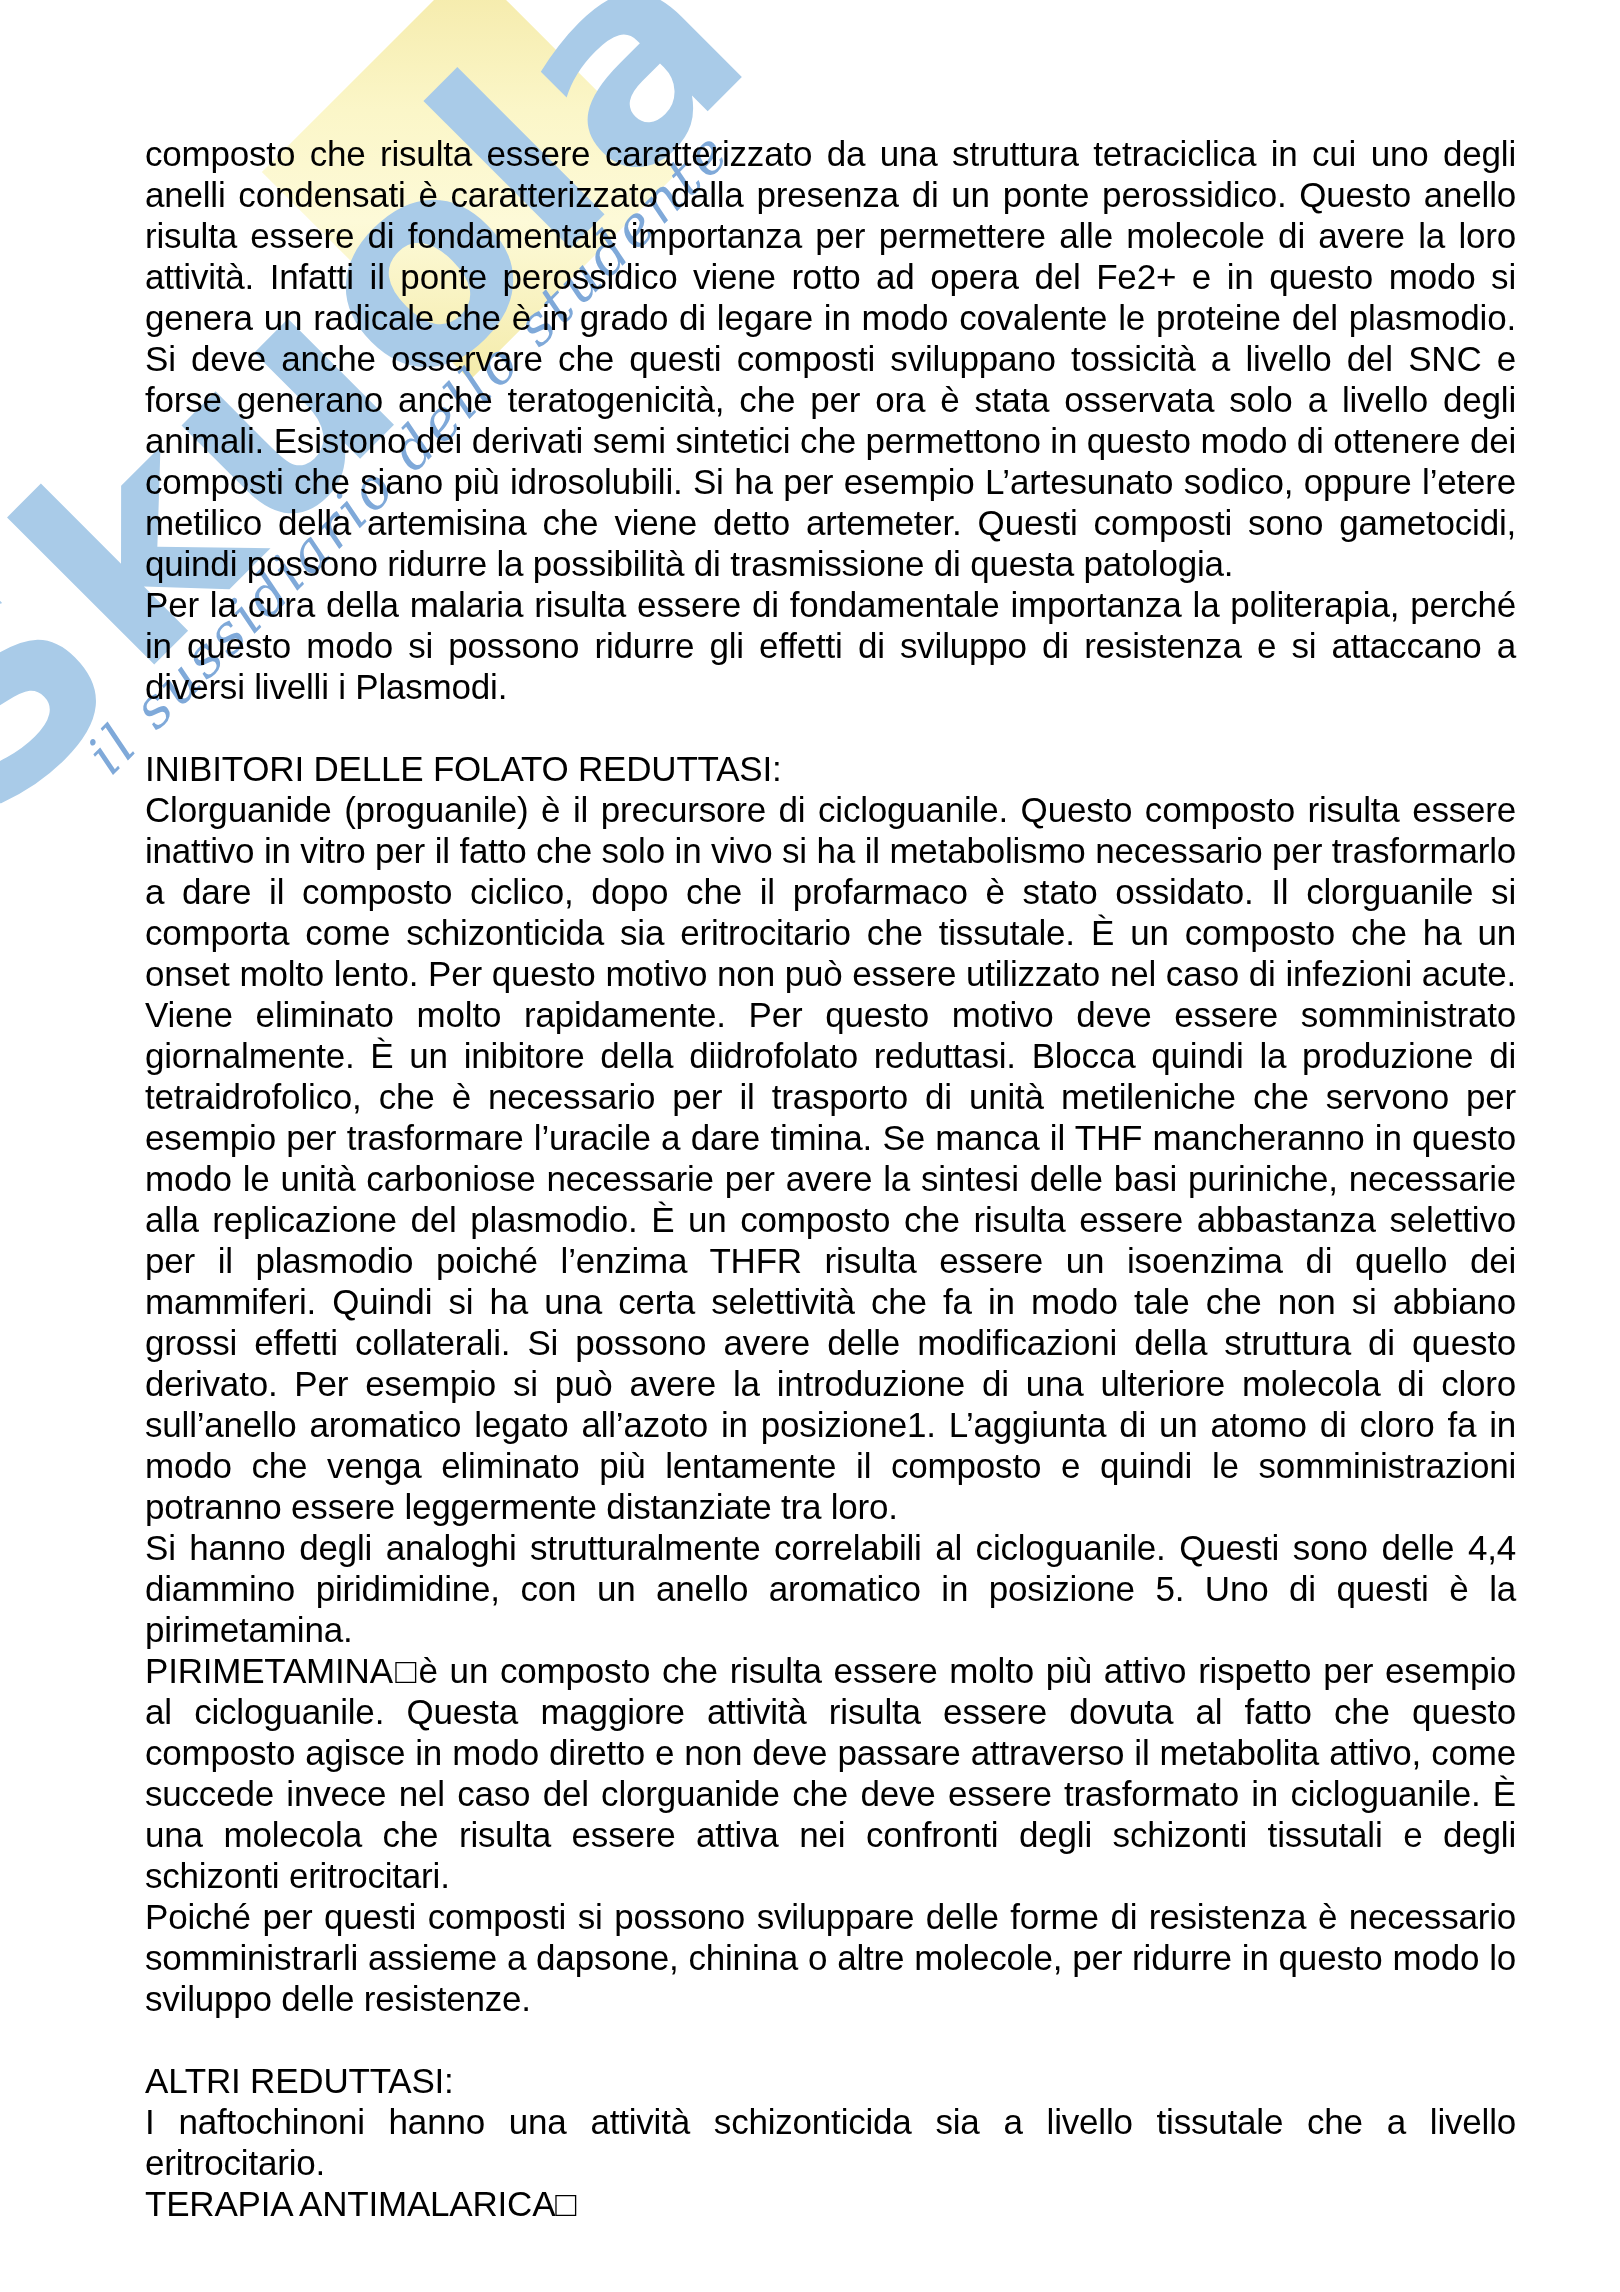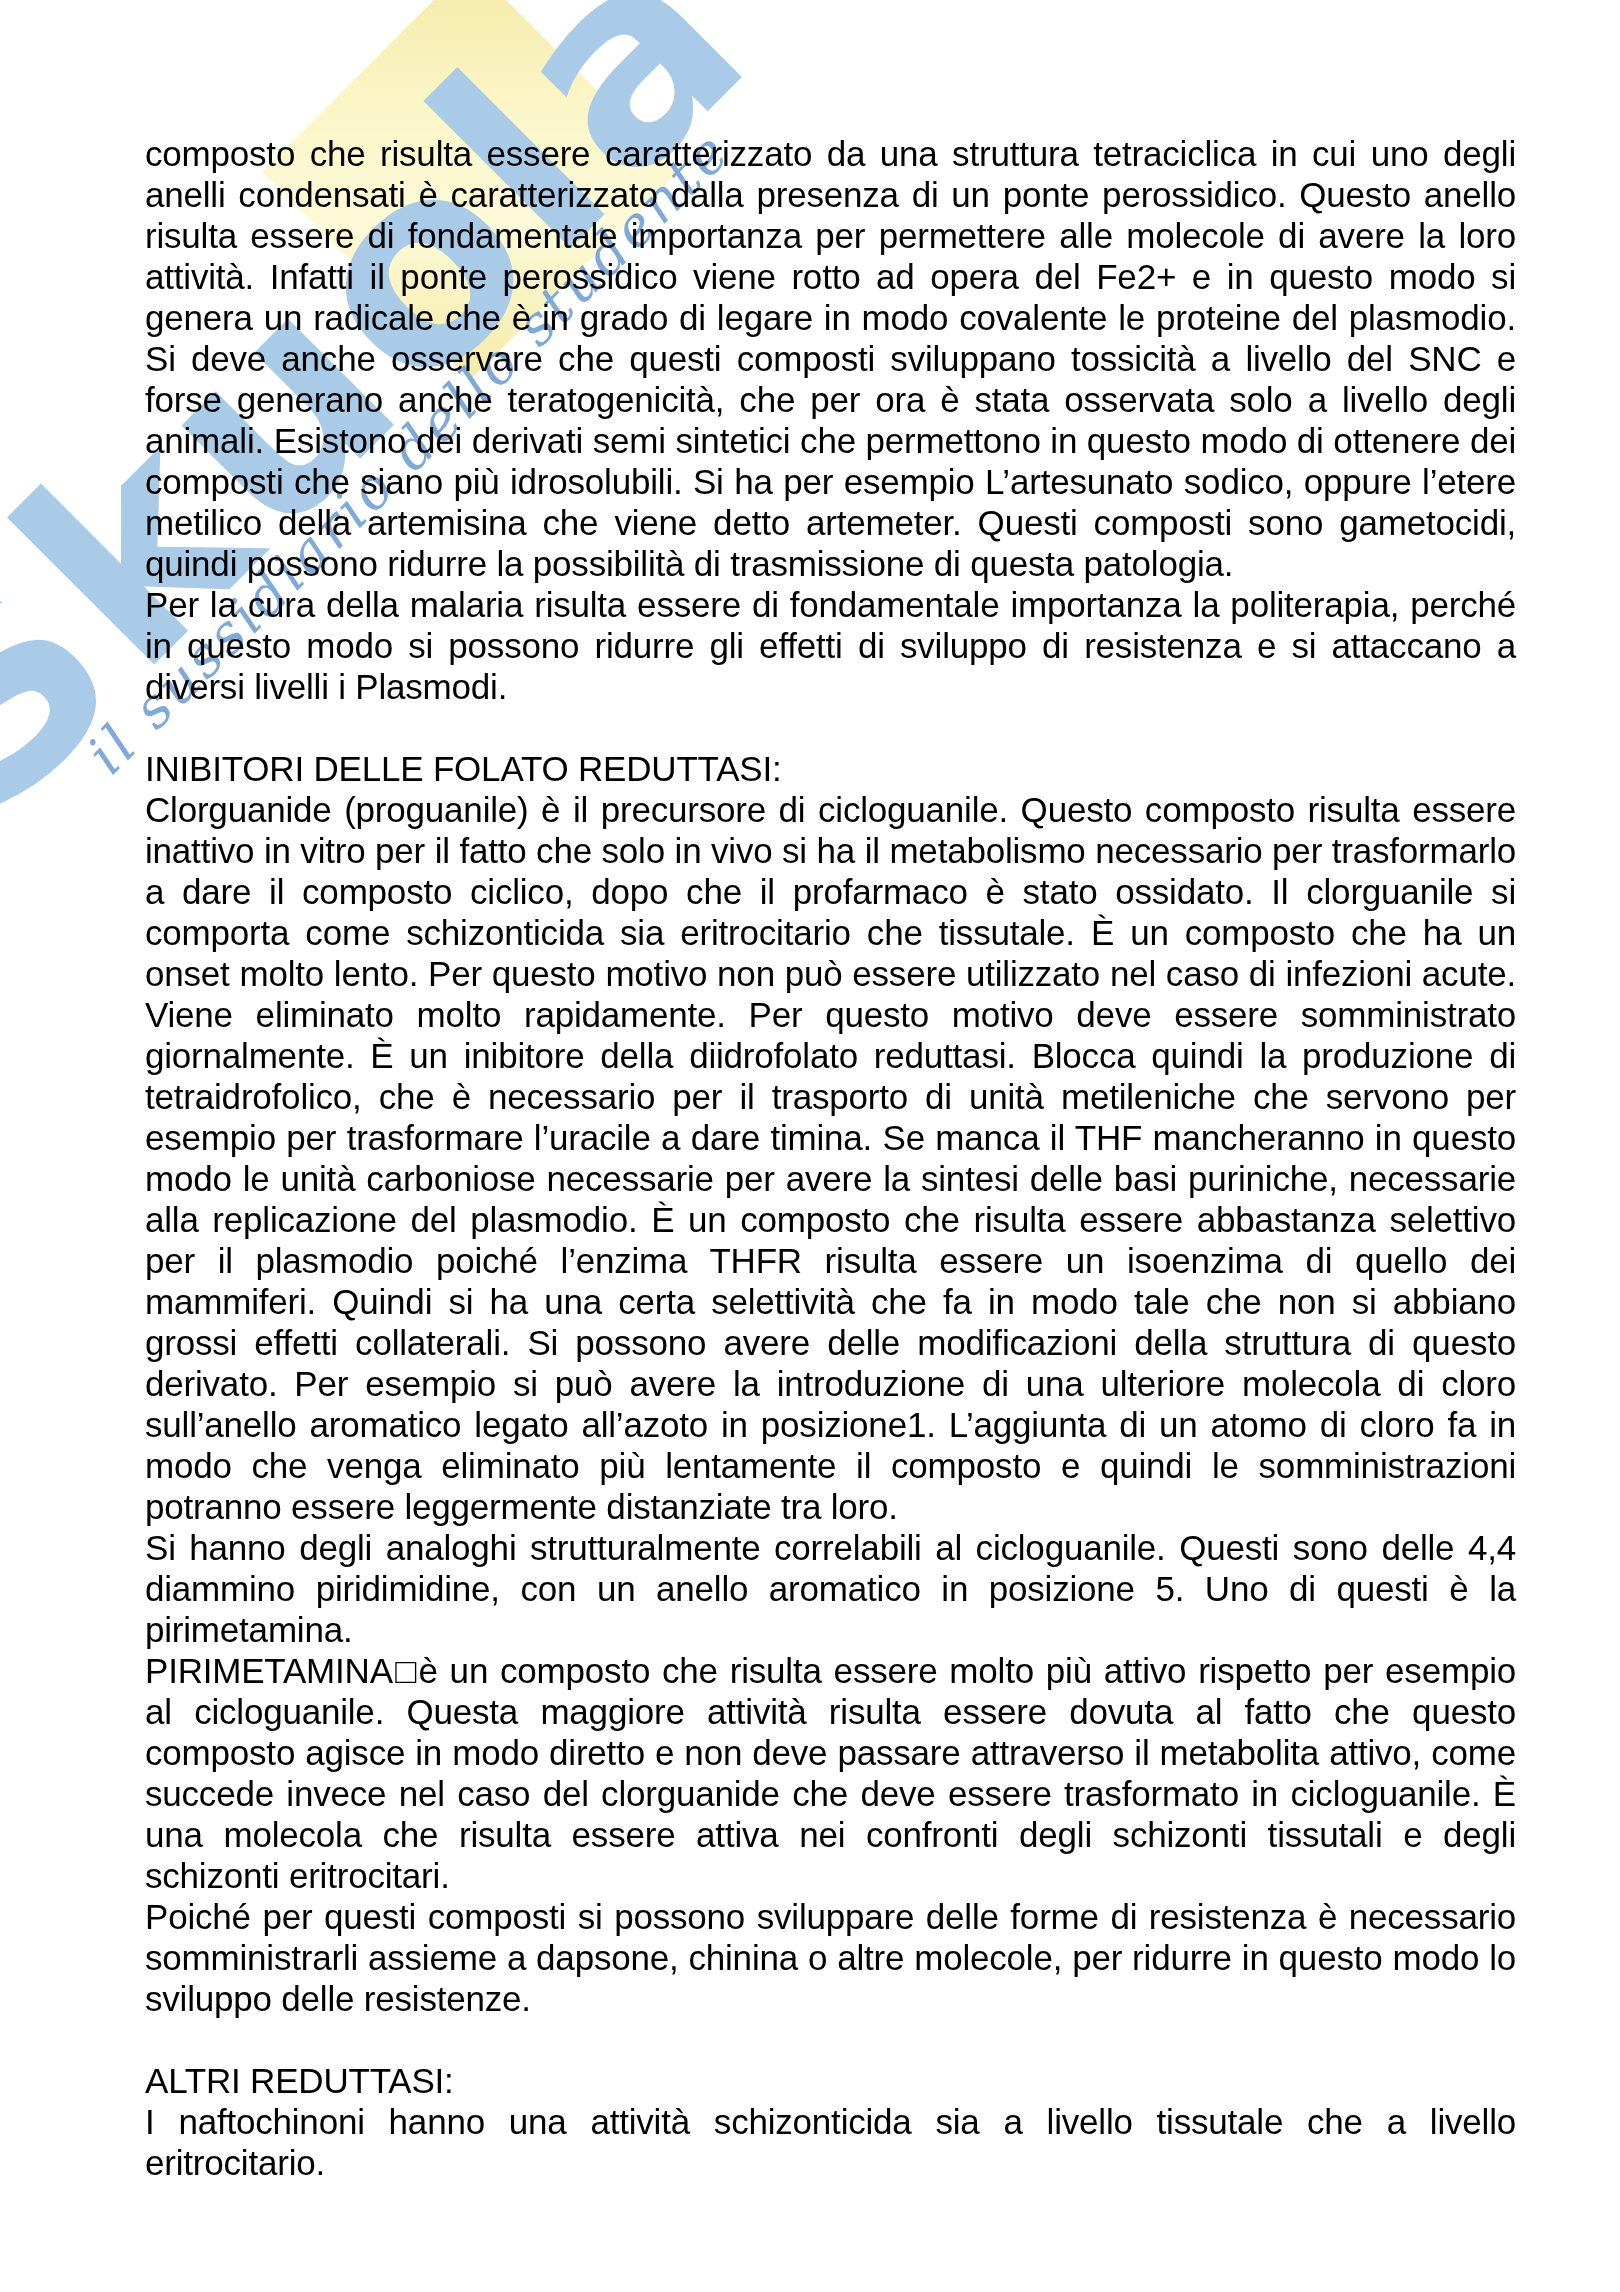--- a/index.html
+++ b/index.html
@@ -95,14 +95,15 @@
 <div class="content">
   <p class="body">composto che risulta essere caratterizzato da una struttura tetraciclica in cui uno degli anelli condensati è caratterizzato dalla presenza di un ponte perossidico. Questo anello risulta essere di fondamentale importanza per permettere alle molecole di avere la loro attività. Infatti il ponte perossidico viene rotto ad opera del Fe2+ e in questo modo si genera un radicale che è in grado di legare in modo covalente le proteine del plasmodio. Si deve anche osservare che questi composti sviluppano tossicità a livello del SNC e forse generano anche teratogenicità, che per ora è stata osservata solo a livello degli animali. Esistono dei derivati semi sintetici che permettono in questo modo di ottenere dei composti che siano più idrosolubili. Si ha per esempio L’artesunato sodico, oppure l’etere metilico della artemisina che viene detto artemeter. Questi composti sono gametocidi, quindi possono ridurre la possibilità di trasmissione di questa patologia.</p>
   <p class="body">Per la cura della malaria risulta essere di fondamentale importanza la politerapia, perché in questo modo si possono ridurre gli effetti di sviluppo di resistenza e si attaccano a diversi livelli i Plasmodi.</p>
   <p class="heading">INIBITORI DELLE FOLATO REDUTTASI:</p>
   <p class="body">Clorguanide (proguanile) è il precursore di cicloguanile. Questo composto risulta essere inattivo in vitro per il fatto che solo in vivo si ha il metabolismo necessario per trasformarlo a dare il composto ciclico, dopo che il profarmaco è stato ossidato. Il clorguanile si comporta come schizonticida sia eritrocitario che tissutale. È un composto che ha un onset molto lento. Per questo motivo non può essere utilizzato nel caso di infezioni acute. Viene eliminato molto rapidamente. Per questo motivo deve essere somministrato giornalmente. È un inibitore della diidrofolato reduttasi. Blocca quindi la produzione di tetraidrofolico, che è necessario per il trasporto di unità metileniche che servono per esempio per trasformare l’uracile a dare timina. Se manca il THF mancheranno in questo modo le unità carboniose necessarie per avere la sintesi delle basi puriniche, necessarie alla replicazione del plasmodio. È un composto che risulta essere abbastanza selettivo per il plasmodio poiché l’enzima THFR risulta essere un isoenzima di quello dei mammiferi. Quindi si ha una certa selettività che fa in modo tale che non si abbiano grossi effetti collaterali. Si possono avere delle modificazioni della struttura di questo derivato. Per esempio si può avere la introduzione di una ulteriore molecola di cloro sull’anello aromatico legato all’azoto in posizione1. L’aggiunta di un atomo di cloro fa in modo che venga eliminato più lentamente il composto e quindi le somministrazioni potranno essere leggermente distanziate tra loro.</p>
   <p class="body">Si hanno degli analoghi strutturalmente correlabili al cicloguanile. Questi sono delle 4,4 diammino piridimidine, con un anello aromatico in posizione 5. Uno di questi è la pirimetamina.</p>
   <p class="body">PIRIMETAMINA□è un composto che risulta essere molto più attivo rispetto per esempio al cicloguanile. Questa maggiore attività risulta essere dovuta al fatto che questo composto agisce in modo diretto e non deve passare attraverso il metabolita attivo, come succede invece nel caso del clorguanide che deve essere trasformato in cicloguanile. È una molecola che risulta essere attiva nei confronti degli schizonti tissutali e degli schizonti eritrocitari.</p>
   <p class="body">Poiché per questi composti si possono sviluppare delle forme di resistenza è necessario somministrarli assieme a dapsone, chinina o altre molecole, per ridurre in questo modo lo sviluppo delle resistenze.</p>
   <p class="heading">ALTRI REDUTTASI:</p>
   <p class="body">I naftochinoni hanno una attività schizonticida sia a livello tissutale che a livello eritrocitario.</p>
+  <p class="body">TERAPIA ANTIMALARICA□</p>
 </div>
 
 
 </body></html>

